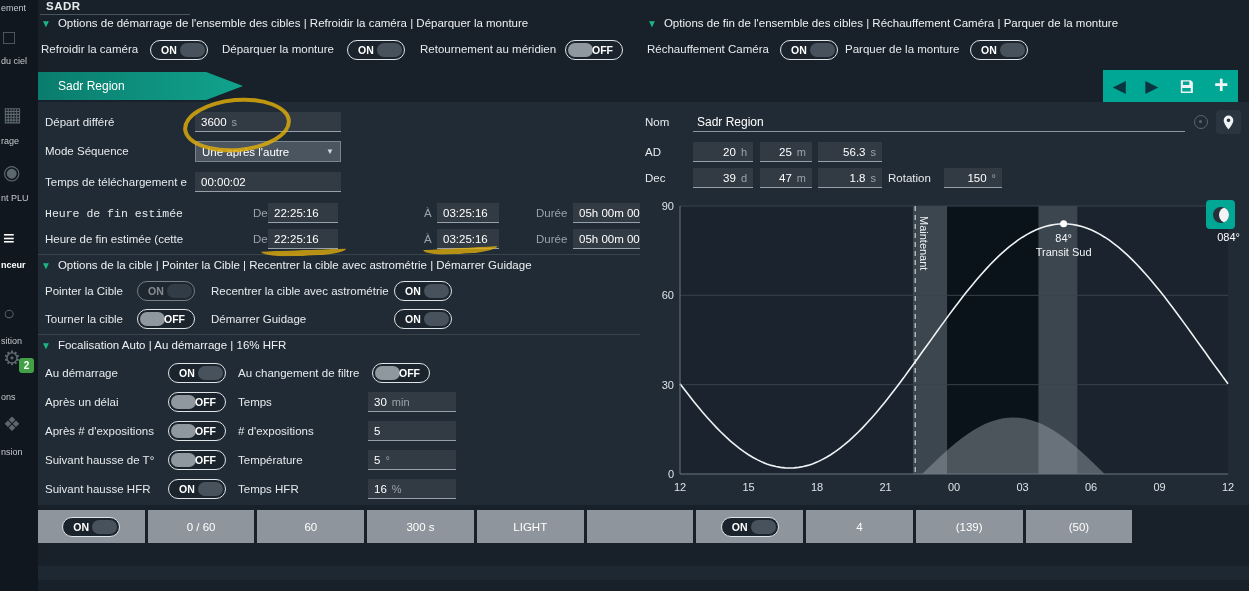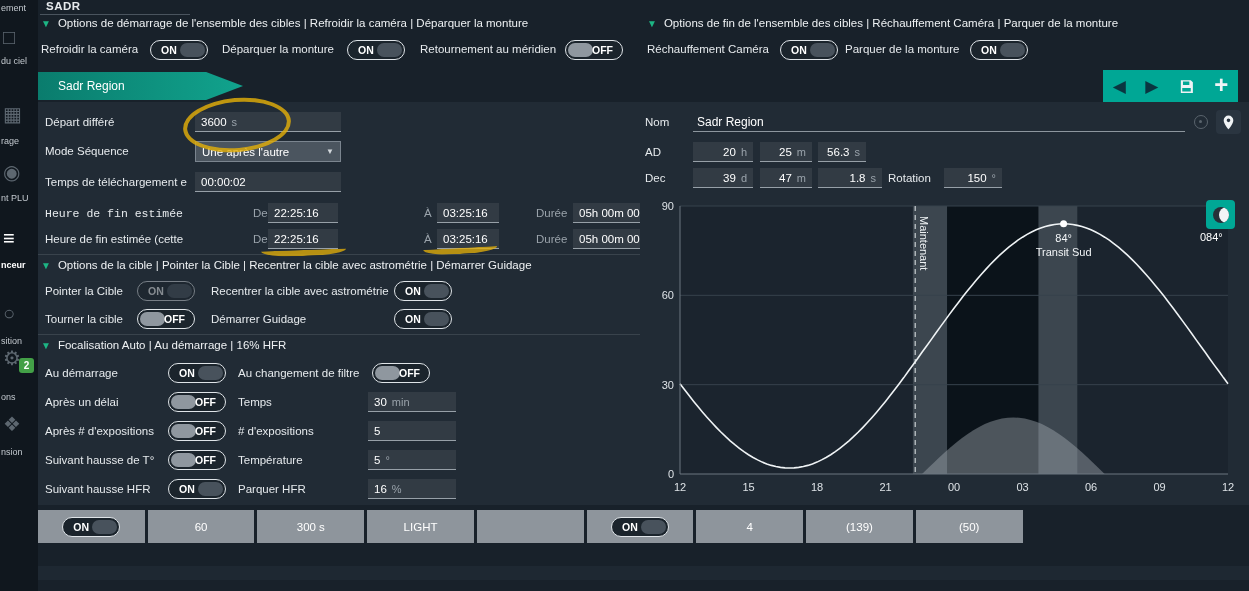--- a/index.html
+++ b/index.html
@@ -59,21 +59,21 @@
   .toolbar .nav{color:#0a3540;font-size:17px;line-height:1;}
   .toolbar .plus{color:#f0f4f6;font-size:24px;font-weight:bold;line-height:1;margin-top:-3px;}
 
   
   .chart{position:absolute;left:650px;top:198px;width:592px;height:300px;}
   svg{font-family:"Liberation Sans",sans-serif;}
   .moon-chip{position:absolute;left:1206px;top:200px;width:29px;height:29px;background:#00a795;border-radius:4px;
     display:flex;align-items:center;justify-content:center;}
   .moon-disc{width:16px;height:16px;border-radius:50%;background:#273039;position:relative;overflow:hidden;}
   .moon-disc .lit{position:absolute;left:6px;top:0;width:16px;height:16px;border-radius:50%;background:#f2f4f6;}
-  .moon-az{position:absolute;left:1200px;top:231px;width:40px;text-align:left;color:#fff;font-size:11px;}
+  .moon-az{position:absolute;left:1200px;top:231px;width:40px;text-align:right;color:#fff;font-size:11px;}
 
   
   .table{position:absolute;left:38px;top:508px;width:1204px;}
   .thead{display:grid;grid-template-columns:repeat(11,1fr);background:#0c141c;height:21px;}
   .thead div{color:#e8ebee;font-size:11.5px;display:flex;align-items:center;justify-content:center;
     border-right:1px solid #1d2731;white-space:nowrap;overflow:hidden;}
   .trow{display:grid;grid-template-columns:repeat(11,1fr);height:33px;margin-top:2px;gap:3px;background:transparent;}
   .trow .cell{background:#8e959c;color:#fff;font-size:11.5px;display:flex;align-items:center;justify-content:center;}
 
   
@@ -288,21 +288,21 @@
 <div class="field" style="left:368px;top:450px;width:88px;">
     <span>5</span>
     <span class="unit">°</span>
   </div>
 
 <span class="lbl" style="left:45px;top:483px;">Suivant hausse HFR</span>
 <div class="toggle on" style="left:168px;top:479px;">
     <span class="t-label">ON</span>
     <span class="thumb"></span>
   </div>
-<span class="lbl" style="left:238px;top:483px;">Parquer HFR</span>
+<span class="lbl" style="left:238px;top:483px;">Temps HFR</span>
 <div class="field" style="left:368px;top:479px;width:88px;">
     <span>16</span>
     <span class="unit">%</span>
   </div>
 
 <span class="lbl" style="left:645px;top:116px;">Nom</span>
 <div class="ninput" style="left:693px;top:112px;width:492px;">
     <span>Sadr Region</span>
   </div>
 <span class="icon-crosshair"></span>
@@ -314,21 +314,21 @@
 
 <span class="lbl" style="left:645px;top:146px;">AD</span>
 <div class="field rt" style="left:693px;top:142px;width:60px;">
     <span>20</span>
     <span class="unit">h</span>
   </div>
 <div class="field rt" style="left:760px;top:142px;width:52px;">
     <span>25</span>
     <span class="unit">m</span>
   </div>
-<div class="field rt" style="left:818px;top:142px;width:48px;">
+<div class="field rt" style="left:818px;top:142px;width:64px;">
     <span>56.3</span>
     <span class="unit">s</span>
   </div>
 
 <span class="lbl" style="left:645px;top:172px;">Dec</span>
 <div class="field rt" style="left:693px;top:168px;width:60px;">
     <span>39</span>
     <span class="unit">d</span>
   </div>
 <div class="field rt" style="left:760px;top:168px;width:52px;">
@@ -386,20 +386,21 @@
 <span class="moon-az">084°</span>
 
 <div class="table">
   <div class="trow">
     <div class="cell">
       <div class="toggle on">
           <span class="t-label">ON</span>
           <span class="thumb"></span>
         </div>
     </div>
+    <div class="cell">0 / 60</div>
     <div class="cell">60</div>
     <div class="cell">300 s</div>
     <div class="cell">LIGHT</div>
     <div class="cell"></div>
     <div class="cell">
       <div class="toggle on">
           <span class="t-label">ON</span>
           <span class="thumb"></span>
         </div>
     </div>

